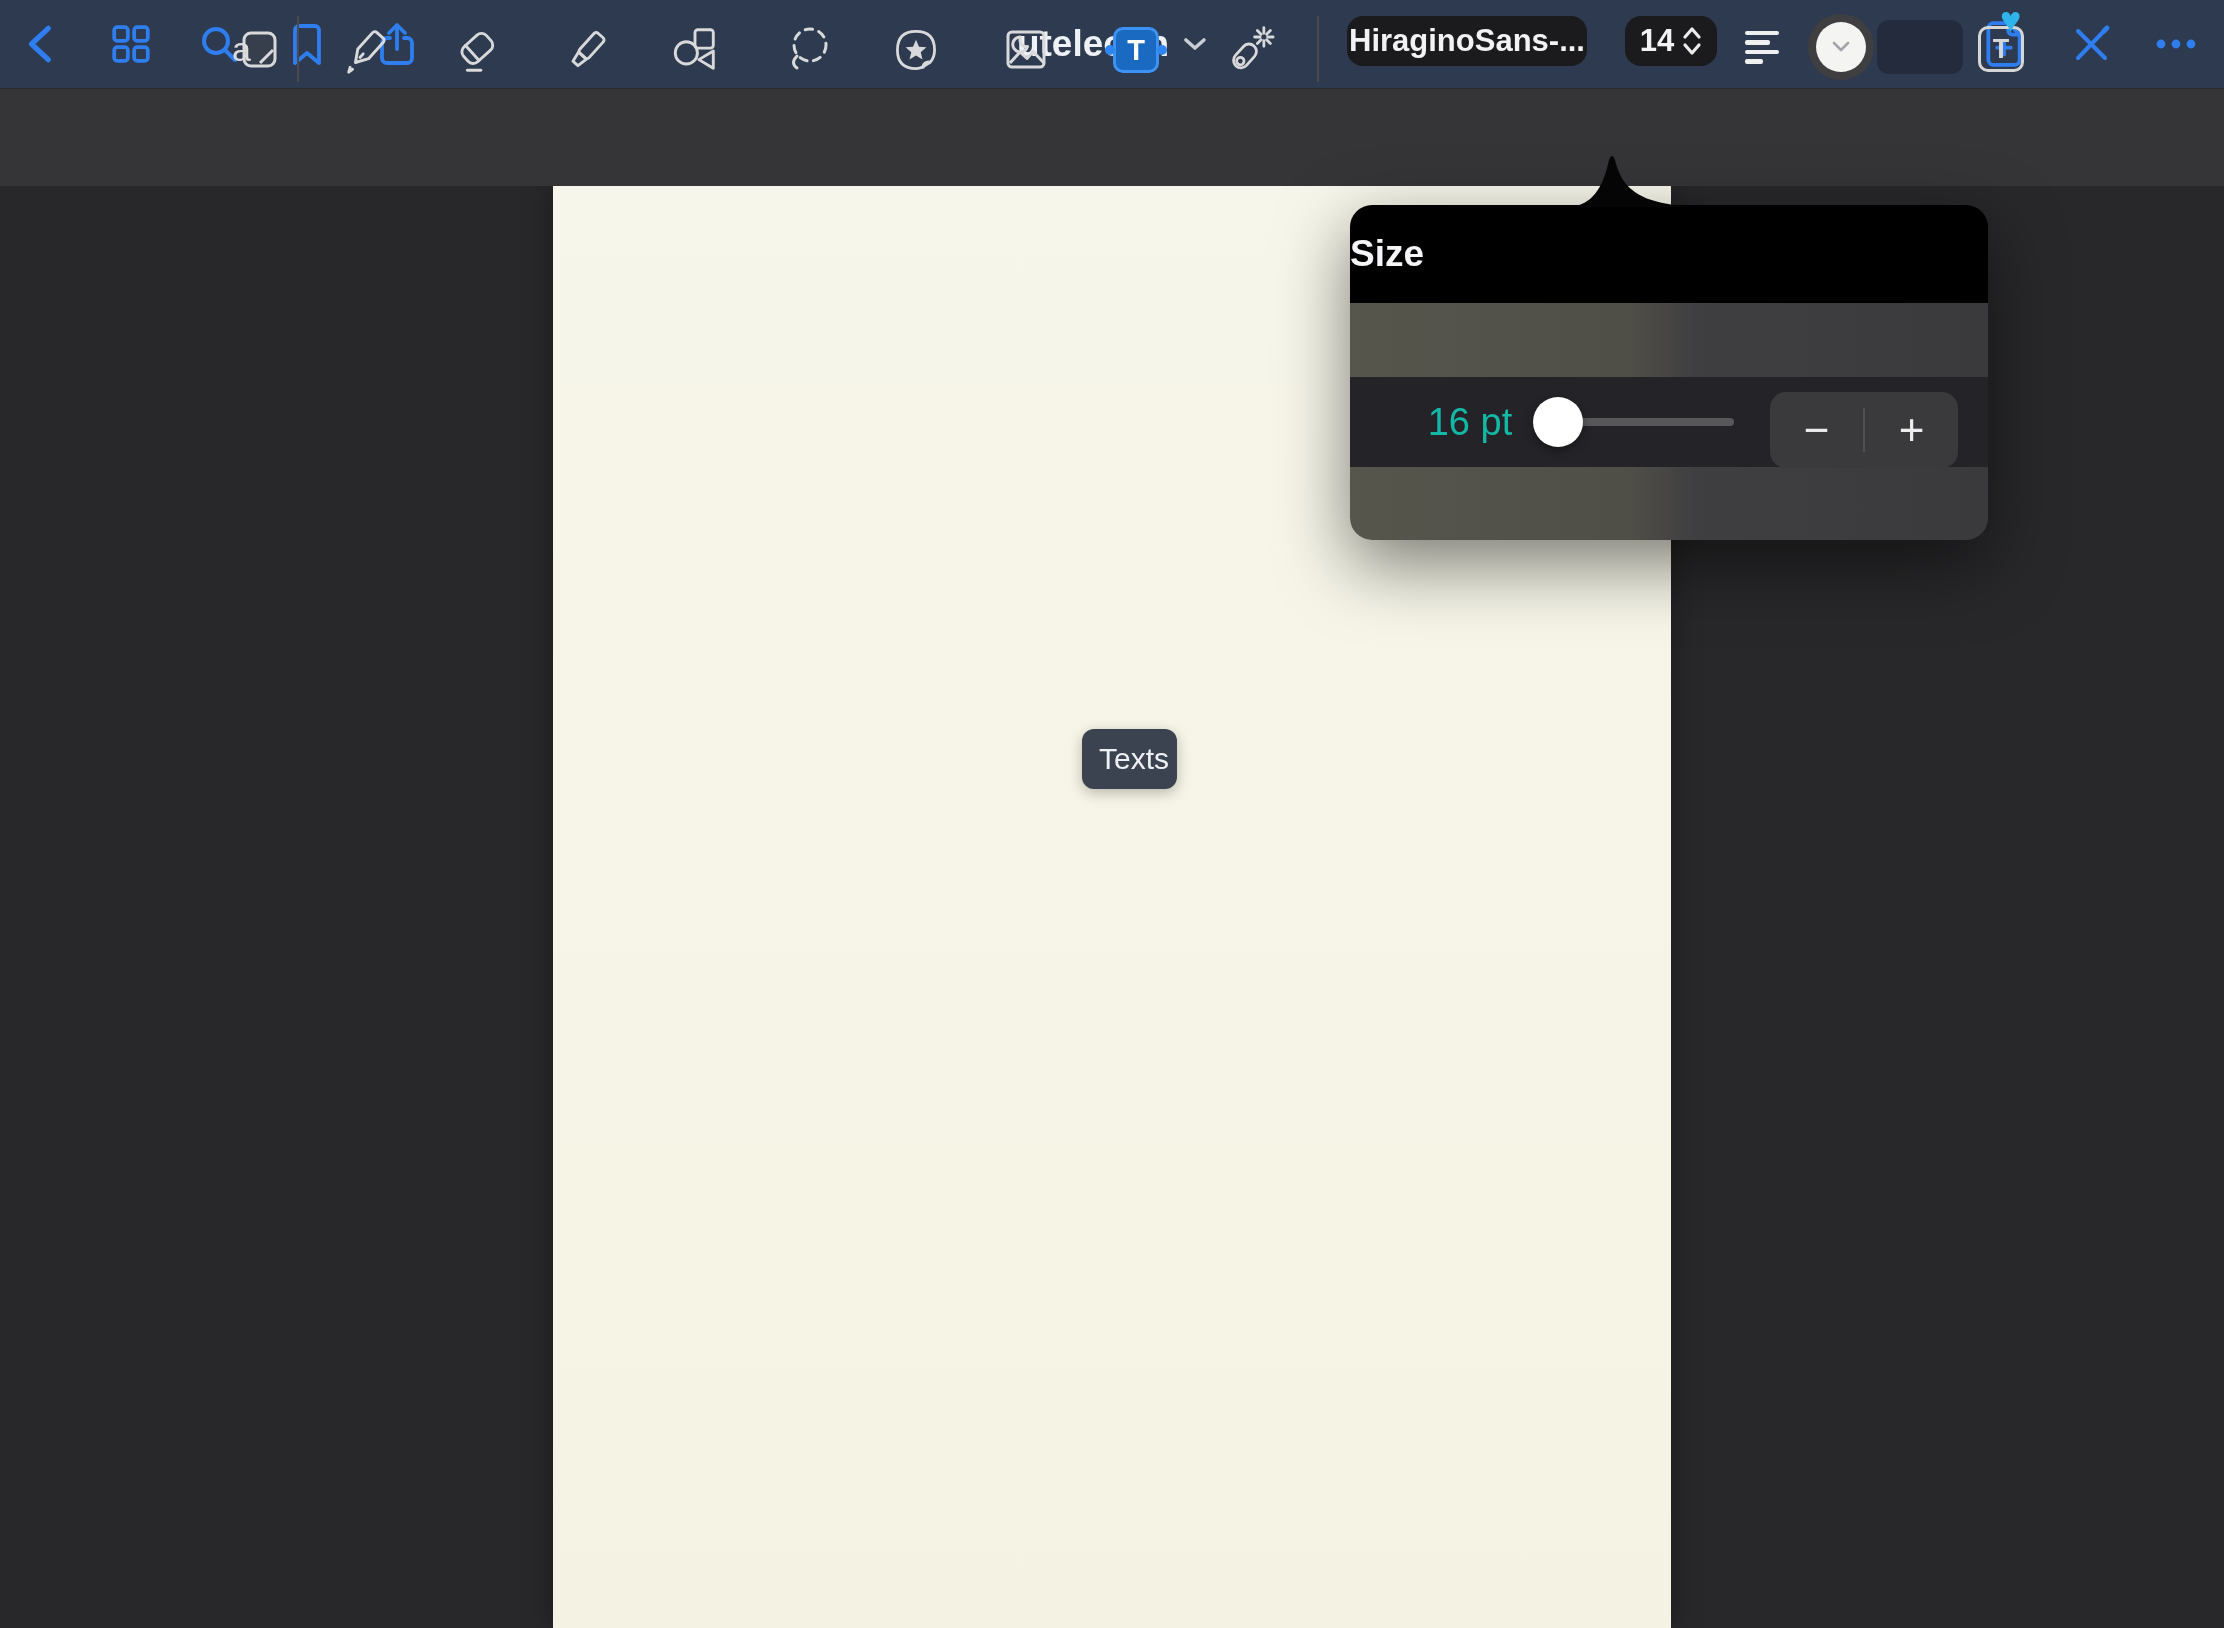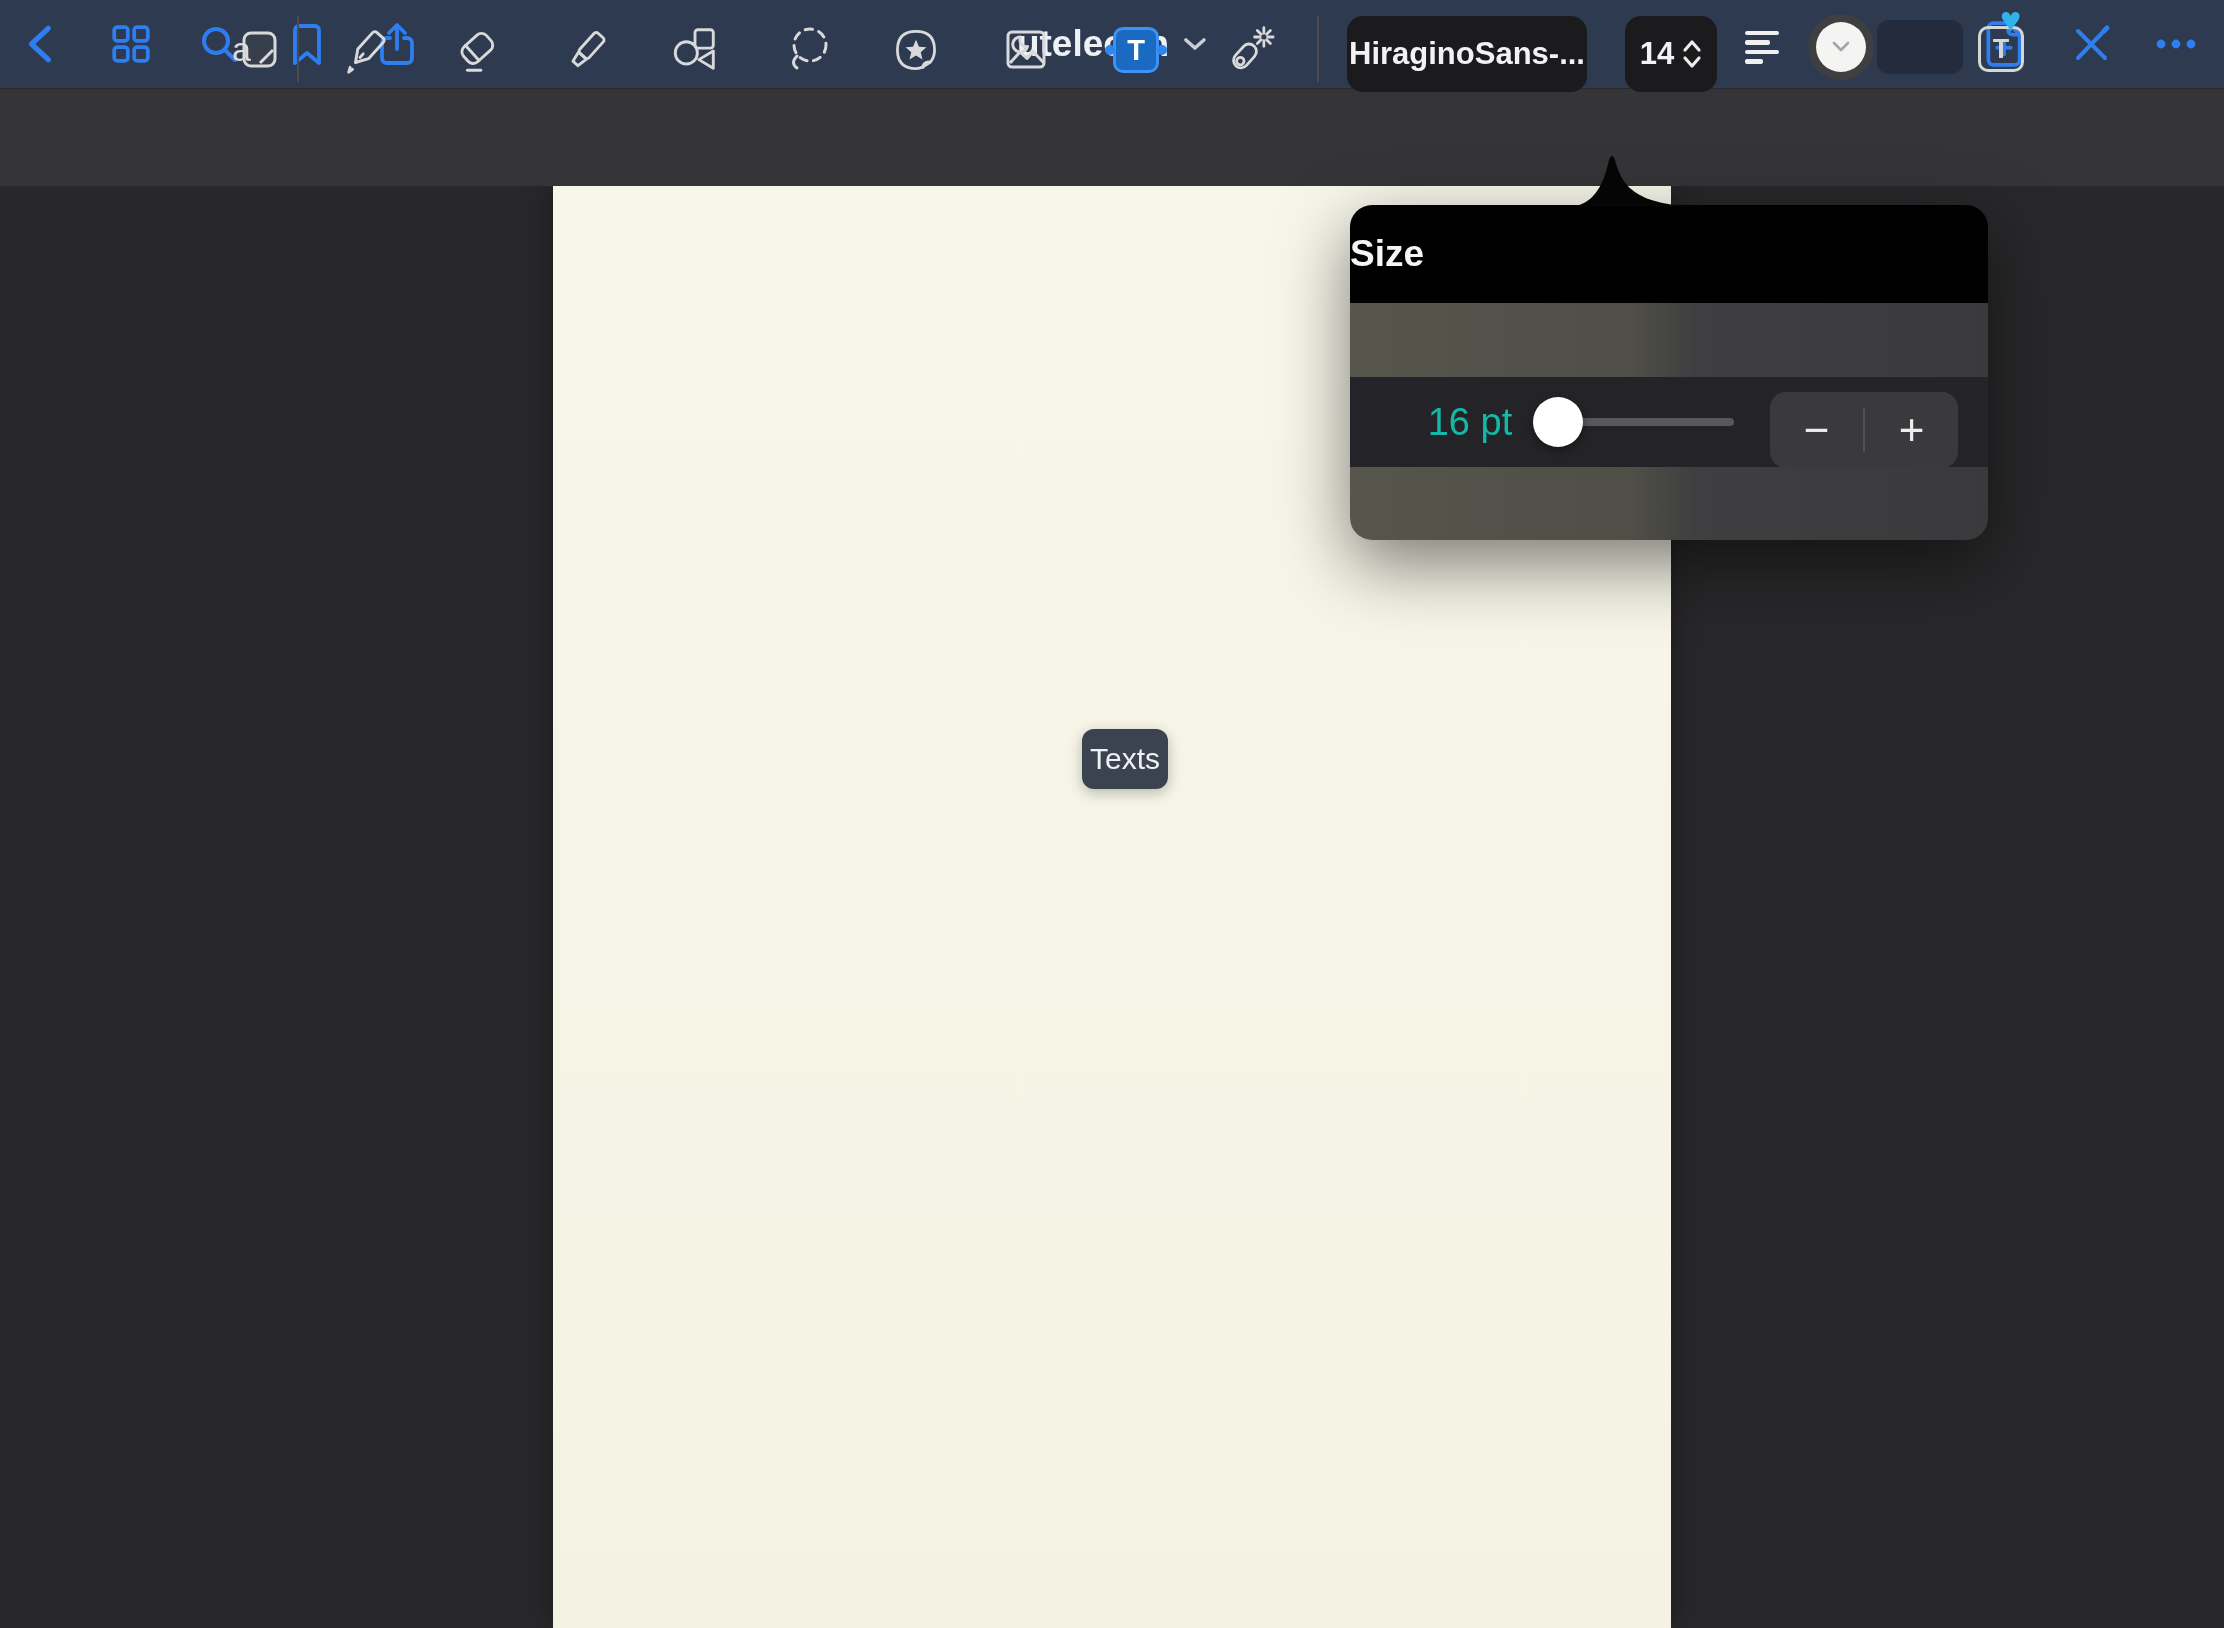--- a/index.html
+++ b/index.html
@@ -5,36 +5,36 @@
   html,body{margin:0;padding:0;background:#000;}
   #screen{position:relative;width:2224px;height:1628px;overflow:hidden;
           font-family:"Liberation Sans",sans-serif;background:#28282a;}
   
   .canvas{position:absolute;left:0;top:185px;width:2224px;height:1443px;background:#28282a;}
   .page{position:absolute;left:553px;top:185px;width:1118px;height:1443px;
         background:linear-gradient(180deg,#f7f6ea 0%,#f5f4e6 55%,#f4f3e3 100%);
         box-shadow:0 0 28px rgba(0,0,0,.35);}
   .text-bubble{position:absolute;left:1082px;top:729px;width:86px;height:60px;
         background:#3b4250;border-radius:12px;display:flex;align-items:center;justify-content:center;
-        color:#eef0f4;font-size:30px;box-shadow:0 4px 14px rgba(0,0,0,.25);}
+        color:#eef0f4;font-size:30px;box-shadow:0 4px 14px rgba(0,0,0,.25);padding-left:9px;}
   
   .navbar{position:absolute;left:0;top:0;width:2224px;height:88px;background:#2d3a4f;z-index:30;}
   .nav-btn{position:absolute;top:21px;width:46px;height:46px;display:flex;align-items:center;justify-content:center;color:#2e7ef0;}
   .nav-title{position:absolute;left:1112px;top:0;height:88px;transform:translateX(-50%);
         display:flex;align-items:center;gap:14px;color:#eef1f5;font-size:37px;font-weight:600;z-index:31;}
   
   .toolbar{position:absolute;left:0;top:88px;width:2224px;height:97px;background:#353538;
         border-top:1px solid #2a2a2c;z-index:30;}
   .tool{position:absolute;top:24px;width:52px;height:52px;display:flex;align-items:center;justify-content:center;color:#d9d9db;}
   .tb-divider{position:absolute;top:16px;width:2px;height:66px;background:#4b4b4d;}
   .tool-text-selected{position:absolute;left:1113px;top:27px;width:46px;height:46px;background:#1a6ac1;
         border:3px solid #3d93f5;border-radius:10px;box-sizing:border-box;
         display:flex;align-items:center;justify-content:center;color:#fff;font-size:29px;font-weight:700;}
   .handle-dot{position:absolute;top:45px;width:10px;height:10px;border-radius:50%;background:#2e86f2;}
-  .pill{position:absolute;top:16px;height:76px;background:#1b1b1d;border-radius:16px;
+  .pill{position:absolute;top:16px;height:50px;background:#1b1b1d;border-radius:16px;
         display:flex;align-items:center;justify-content:center;color:#f2f2f4;font-weight:600;}
   .align-btn{position:absolute;left:1745px;top:28px;width:38px;height:38px;display:flex;flex-direction:column;justify-content:center;gap:5px;}
   .align-btn i{display:block;height:4.5px;border-radius:2px;background:#f0f0f0;}
   .color-ring{position:absolute;left:1808px;top:14px;width:66px;height:66px;border-radius:50%;background:#3f3f42;
         display:flex;align-items:center;justify-content:center;}
   .color-swatch{width:50px;height:50px;border-radius:50%;background:#f4f4f2;display:flex;align-items:center;justify-content:center;}
   .dim-swatch{position:absolute;left:1877px;top:20px;width:86px;height:54px;border-radius:12px;background:#242b3c;}
   .fav-text{position:absolute;left:1978px;top:26px;width:46px;height:46px;border:3px solid #d6d6d6;border-radius:10px;
         box-sizing:border-box;display:flex;align-items:center;justify-content:center;color:#d6d6d6;font-size:27px;font-weight:700;}
   .fav-heart{position:absolute;left:2000px;top:2px;font-size:36px;line-height:36px;color:#2fb3ea;}

